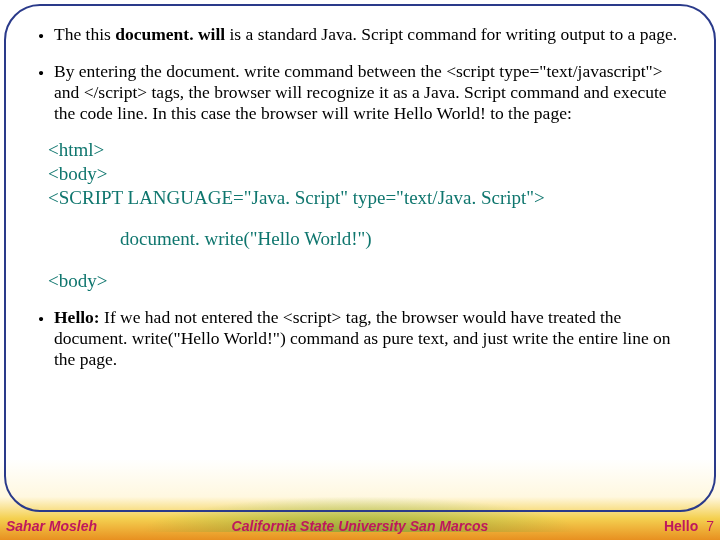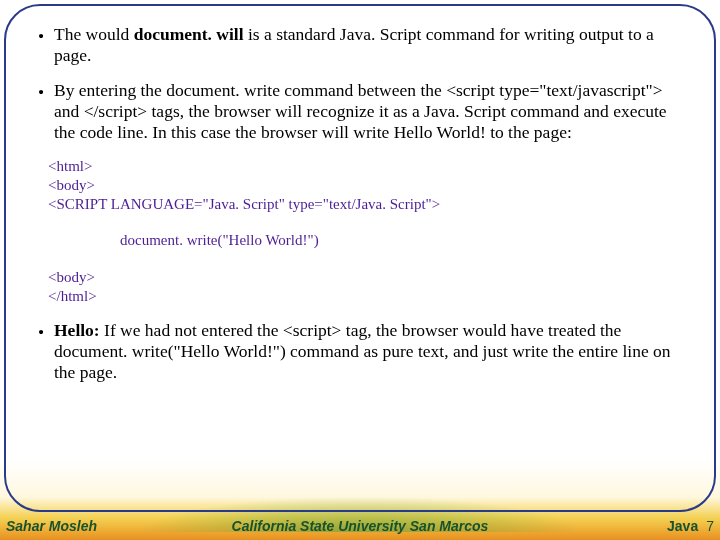--- a/index.html
+++ b/index.html
@@ -34,44 +34,44 @@
   }
   .bullet-dot {
     width: 16px;
     flex-shrink: 0;
     padding-top: 2px;
   }
   .bullet-text {
     flex: 1;
   }
   .code-block {
-    font-size: 15px;
+    font-size: 19px;
     line-height: 1.25;
     margin: 8px 0 10px 10px;
-    color: #4c1d95;
+    color: #0f766e;
   }
   .code-indent {
     margin-left: 72px;
     margin-top: 18px;
     margin-bottom: 18px;
   }
   .bold { font-weight: bold; }
   .footer {
     position: absolute;
     left: 0;
     right: 0;
     bottom: 0;
     height: 28px;
     display: flex;
     align-items: center;
     font-family: Arial, Helvetica, sans-serif;
     font-weight: bold;
     font-style: italic;
     font-size: 14px;
-    color: #14532d;
+    color: #be185d;
   }
   .footer .fl { position: absolute; left: 6px; bottom: 6px; }
   .footer .fc { position: absolute; left: 0; right: 0; bottom: 6px; text-align: center; }
   .footer .fr { position: absolute; right: 6px; bottom: 6px; font-style: normal; }
   .footer .fr .pn { font-weight: normal; margin-left: 8px; }
   .swoosh {
     position: absolute;
     bottom: 8px;
     left: 140px;
     width: 440px;
@@ -84,51 +84,50 @@
 <body>
 
 <div class="swoosh"></div>
 
 <div class="frame">
 
   <div class="bullet-block">
     <div class="bullet-row">
       <span class="bullet-dot">•</span>
       <span class="bullet-text">
-        <span>The would </span><span class="bold">document. will</span><span> is a standard Java. Script command for writing output to a page.</span>
+        <span>The this </span><span class="bold">document. will</span><span> is a standard Java. Script command for writing output to a page.</span>
       </span>
     </div>
   </div>
 
   <div class="bullet-block">
     <div class="bullet-row">
       <span class="bullet-dot">•</span>
       <span class="bullet-text">By entering the document. write command between the &lt;script type="text/javascript"&gt; and &lt;/script&gt; tags, the browser will recognize it as a Java. Script command and execute the code line. In this case the browser will write Hello World! to the page:</span>
     </div>
   </div>
 
   <div class="code-block">
     <div>&lt;html&gt;</div>
     <div>&lt;body&gt;</div>
     <div> &lt;SCRIPT LANGUAGE="Java. Script"  type="text/Java. Script"&gt;</div>
     <div class="code-indent">document. write("Hello World!")</div>
     <div>&lt;body&gt;</div>
-    <div>&lt;/html&gt;</div>
   </div>
 
   <div class="bullet-block" style="margin-top:14px;">
     <div class="bullet-row">
       <span class="bullet-dot">•</span>
       <span class="bullet-text">
         <span class="bold">Hello:</span><span> If we had not entered the &lt;script&gt; tag, the browser would have treated the document. write("Hello World!") command as pure text, and just write the entire line on the page.</span>
       </span>
     </div>
   </div>
 
 </div>
 
 <div class="footer">
   <div class="fl">Sahar Mosleh</div>
   <div class="fc">California State University San Marcos</div>
   <div class="fr">
-    <span>Java</span><span class="pn">7</span>
+    <span>Hello</span><span class="pn">7</span>
   </div>
 </div>
 
 </body></html>

